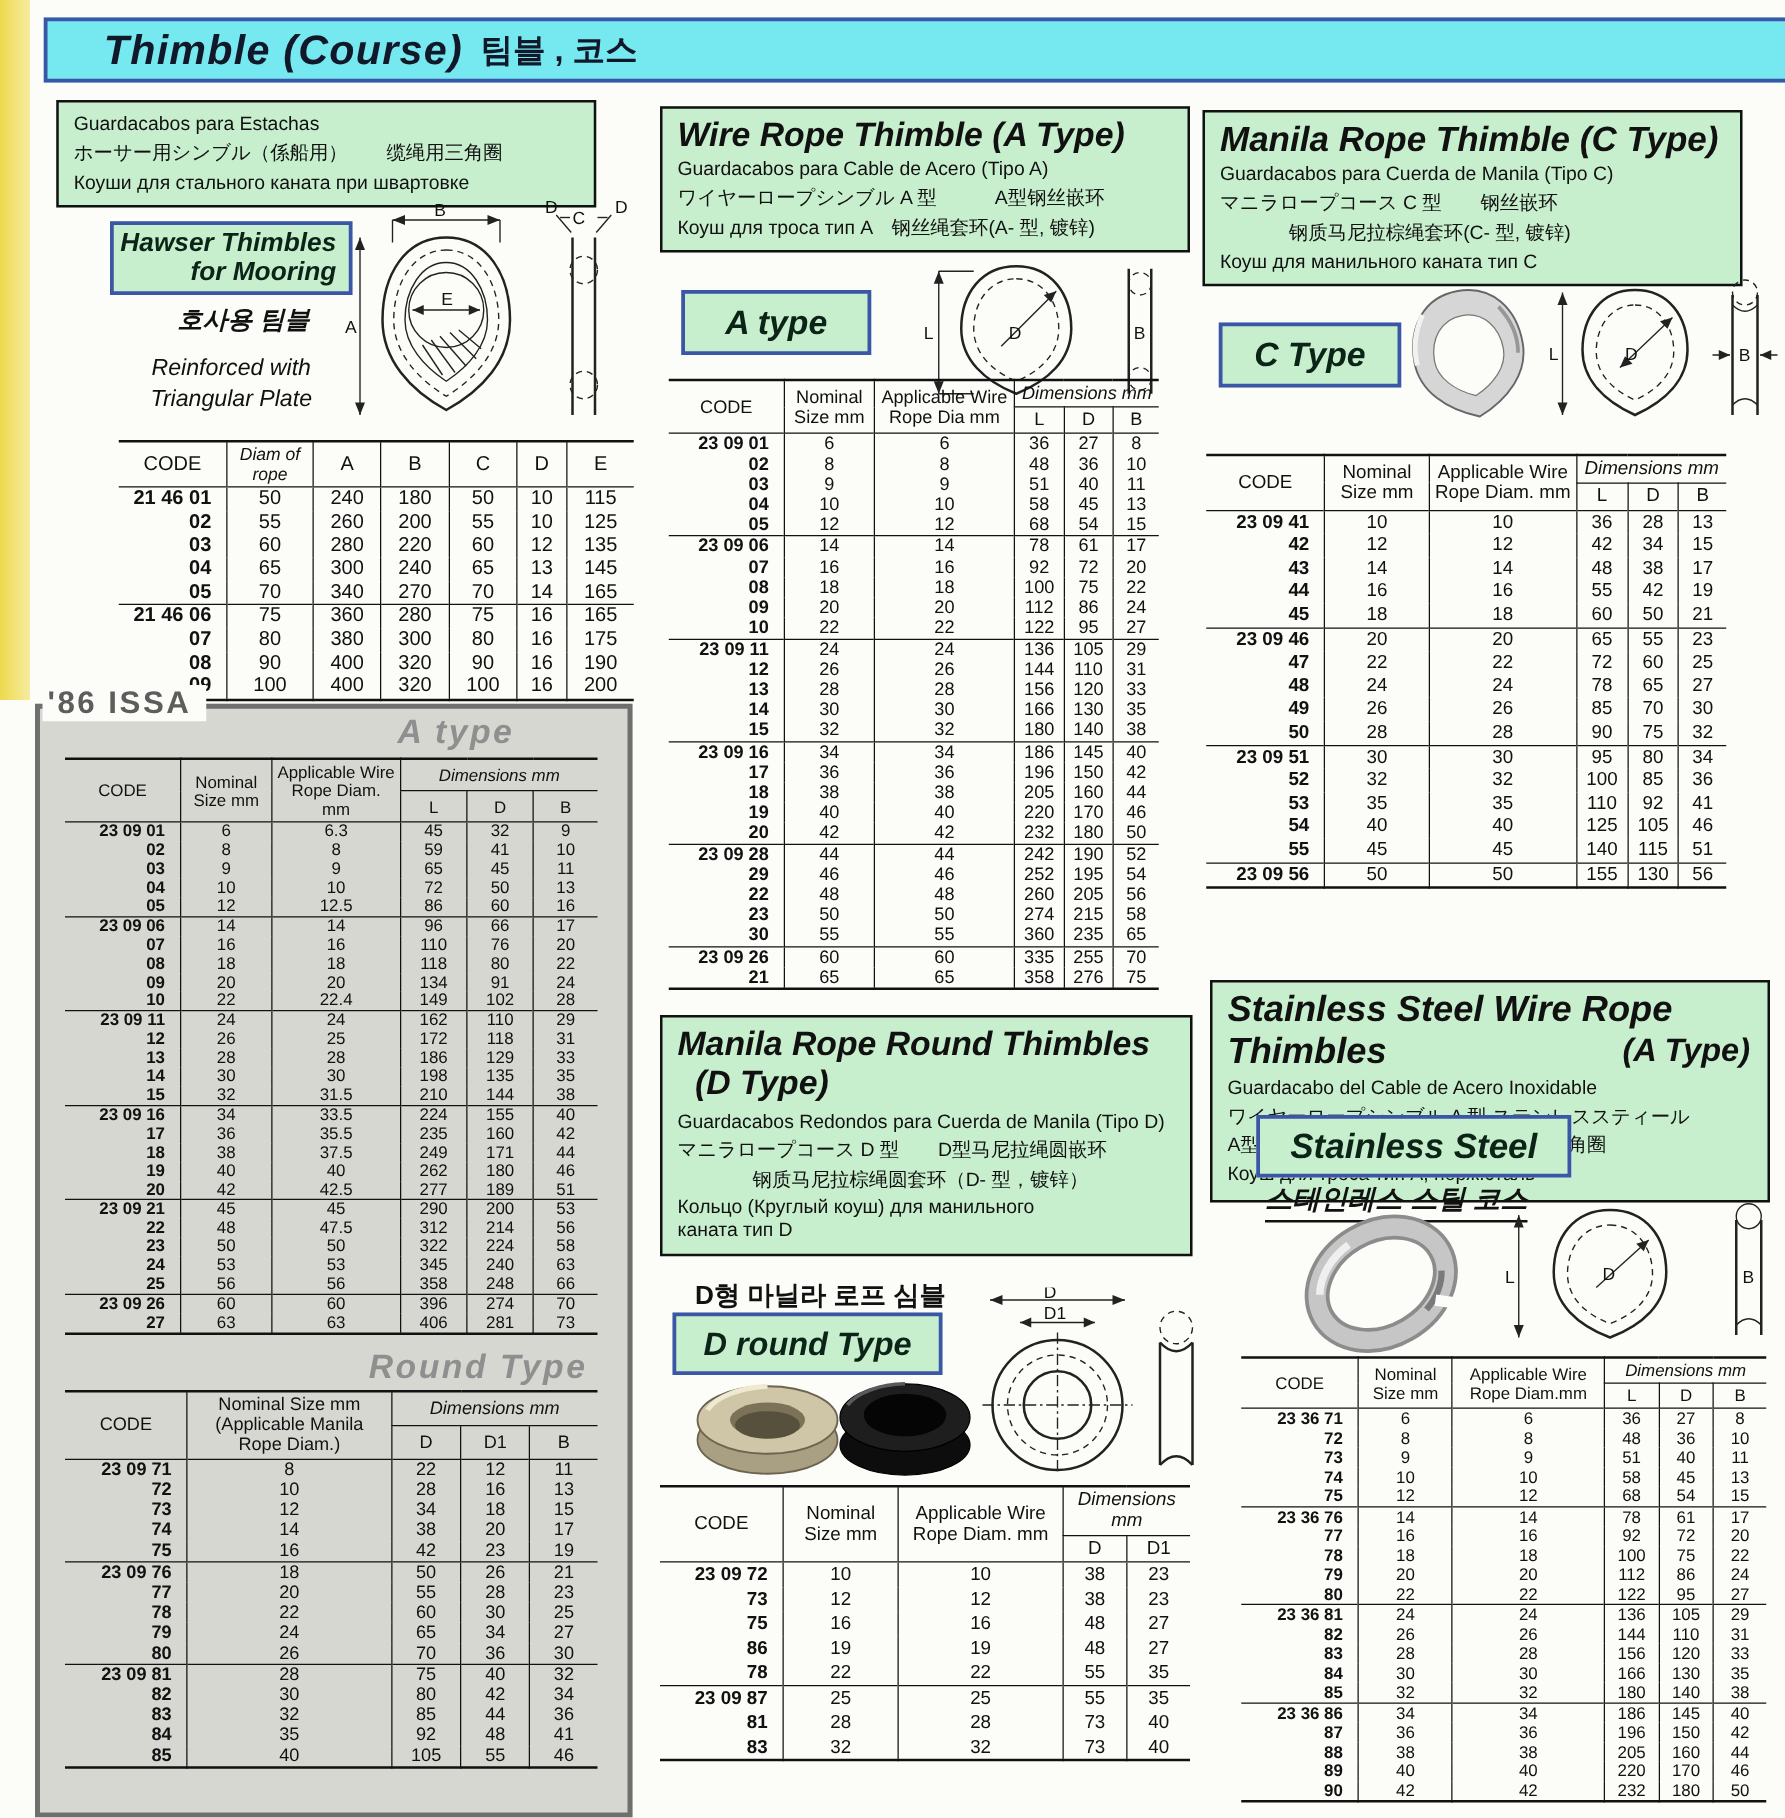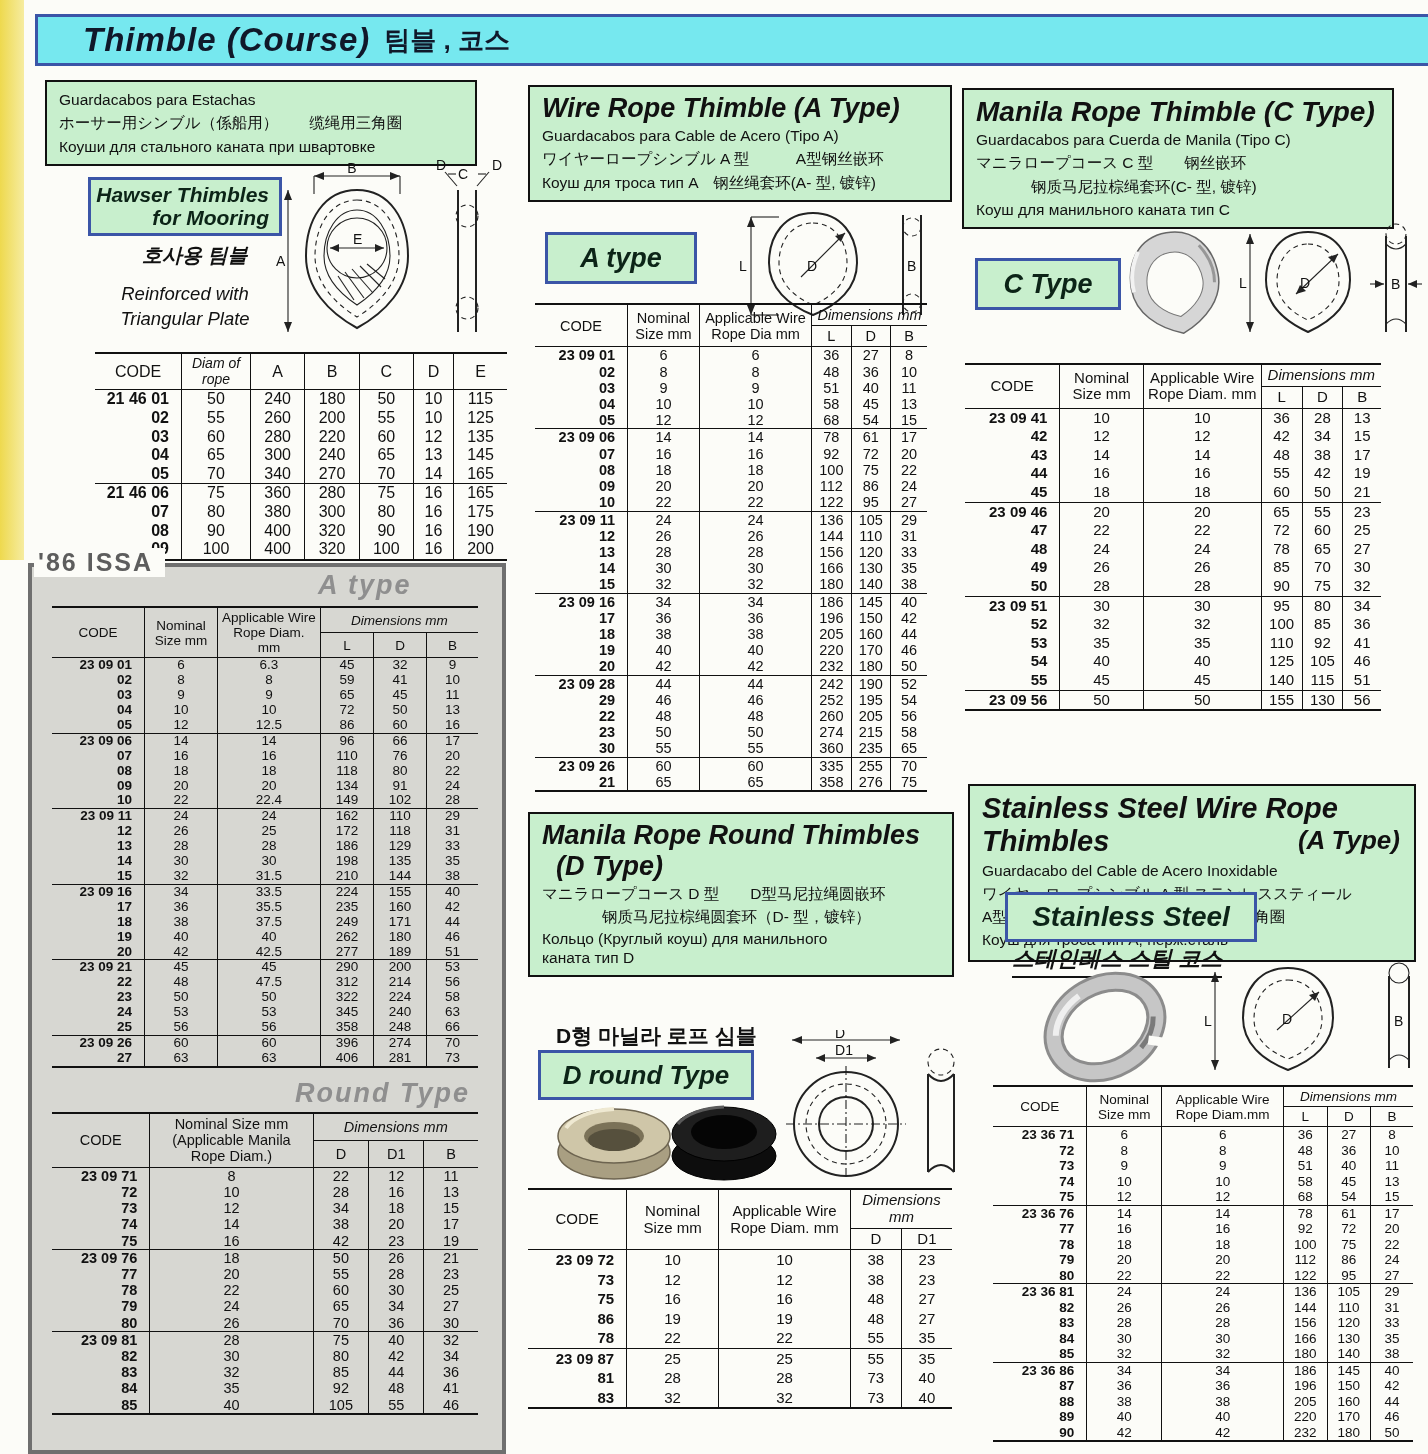--- a/index.html
+++ b/index.html
@@ -868,20 +868,21 @@
           <td class="vb">276</td>
           <td class="vb">75</td>
         </tr>
       </tbody>
     </table>
 </div>
 
 <div class="abs gbox" style="left:528px;top:812px;width:398px;padding-bottom:8px;">
   <div class="big">Manila Rope Round Thimbles</div>
   <div class="big" style="padding-left:14px;">(D Type)</div>
+  <div class="ln" style="margin-top:4px;">Guardacabos Redondos para Cuerda de Manila (Tipo D)</div>
   <div class="ln">マニラロープコース D 型　　D型马尼拉绳圆嵌环</div>
   <div class="ln" style="padding-left:60px;">钢质马尼拉棕绳圆套环（D- 型，镀锌）</div>
   <div class="ln" style="line-height:1.25;">Кольцо (Круглый коуш) для манильного</div>
   <div class="ln" style="line-height:1.25;">каната тип D</div>
 </div>
 <div class="abs kr" style="left:556px;top:1022px;font-size:21px;">D형 마닐라 로프 심블</div>
 <div class="abs lblbox" style="left:538px;top:1050px;width:210px;height:44px;font-size:26px;">
   <span>D round Type</span>
 </div>
 

